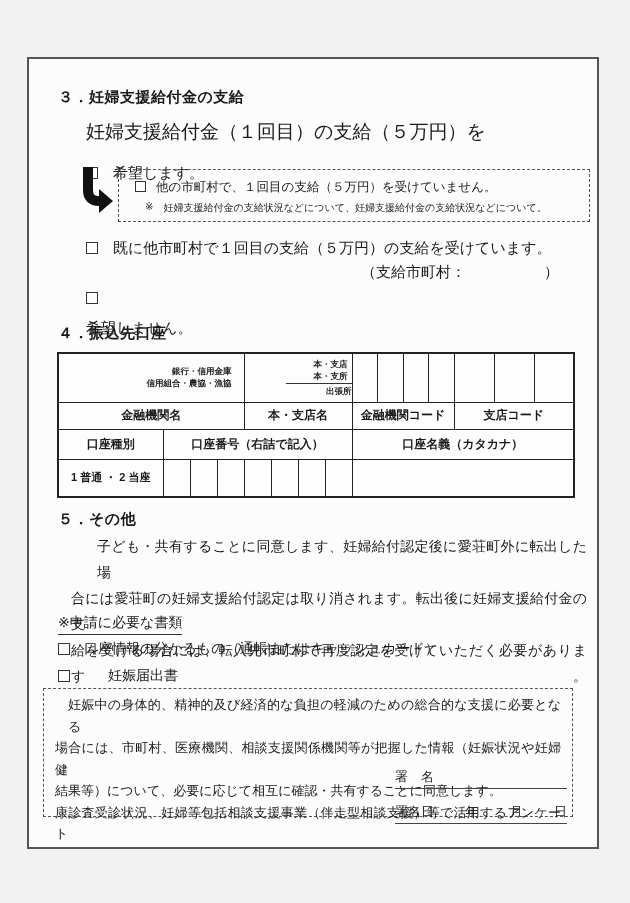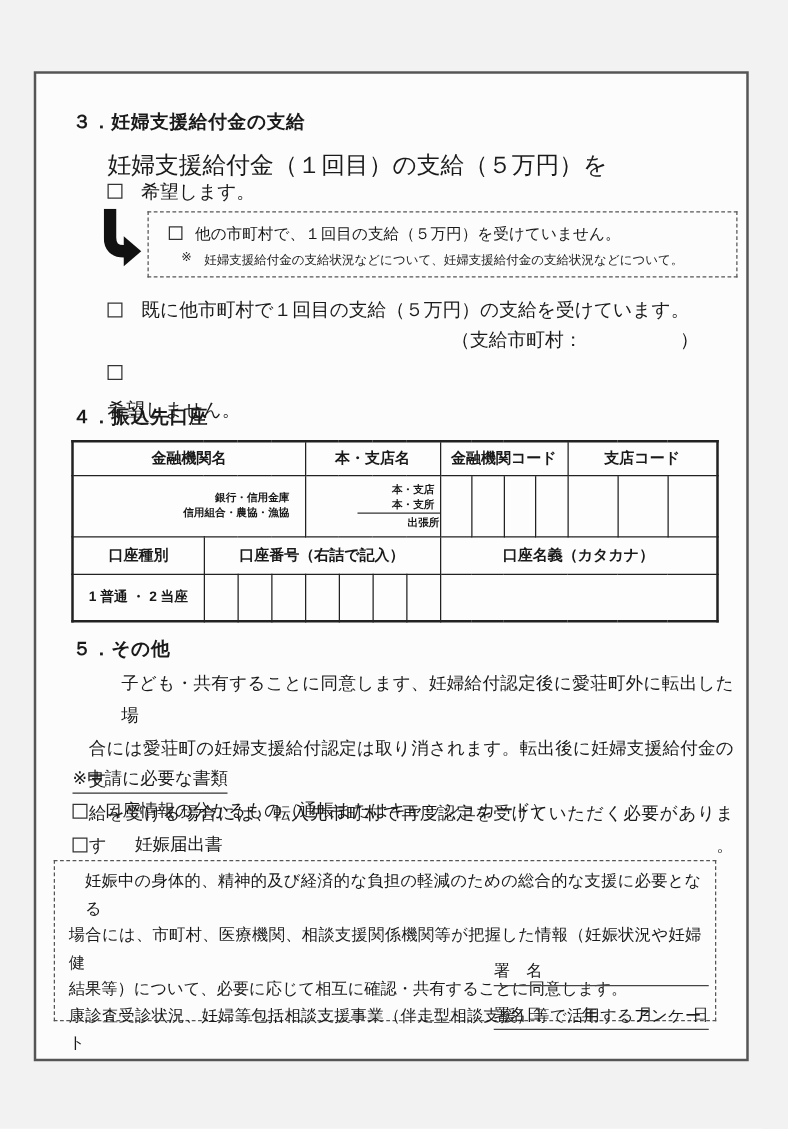--- a/index.html
+++ b/index.html
@@ -59,21 +59,21 @@
 </head>
 <body>
 
 <div class="page">
   <div class="frame"></div>
 
   <div class="abs h-sec" style="left:58px; top:88px;">３．妊婦支援給付金の支給</div>
 
   <div class="abs body-text" style="left:76px; top:119px;">妊婦支援給付金（１回目）の支給（５万円）を</div>
 
-  <div class="abs optrow" style="left:86px; top:144px;">
+  <div class="abs optrow" style="left:86px; top:164px;">
     <span class="cb"></span>
     <span>希望します。</span>
   </div>
 
   <svg class="abs" style="left:83px; top:167px;" width="31" height="47" viewBox="0 0 31 47">
     <path d="M5 0 V 23 Q 5 34 16 34 H 17" fill="none" stroke="#111" stroke-width="10"></path>
     <polygon points="16,22 30,34 16,46" fill="#111"></polygon>
   </svg>
 
   <div class="abs dashedbox" style="left:118px; top:169px; width:472px; height:53px;">
@@ -117,27 +117,21 @@
         <col style="width:27px">
       <col style="width:25px">
         <col style="width:26px">
         <col style="width:25px">
         <col style="width:26px">
       <col style="width:40px">
         <col style="width:40px">
         <col style="width:40px">
     </colgroup>
     <tbody>
-        <tr style="height:27px;">
-      <th colspan="4">金融機関名</th>
-      <th colspan="4">本・支店名</th>
-      <th colspan="4">金融機関コード</th>
-      <th colspan="3">支店コード</th>
-    </tr>
-    <tr style="height:49px;">
+        <tr style="height:49px;">
       <td colspan="4">
         <div class="tiny2">
           <span>銀行・信用金庫</span>
           <span>信用組合・農協・漁協</span>
         </div>
       </td>
       <td colspan="4">
         <div class="tiny3">
           <span>本・支店</span>
           <span>本・支所</span>
@@ -145,20 +139,26 @@
         </div>
       </td>
       <td></td>
       <td></td>
       <td></td>
       <td></td>
       <td></td>
       <td></td>
       <td></td>
     </tr>
+    <tr style="height:27px;">
+      <th colspan="4">金融機関名</th>
+      <th colspan="4">本・支店名</th>
+      <th colspan="4">金融機関コード</th>
+      <th colspan="3">支店コード</th>
+    </tr>
     <tr style="height:30px;">
       <th>口座種別</th>
       <th colspan="7">口座番号（右詰で記入）</th>
       <th colspan="7">口座名義（カタカナ）</th>
     </tr>
     <tr style="height:38px;">
       <td class="acct-type">1 普通 ・ 2 当座</td>
       <td></td>
       <td></td>
       <td></td>

